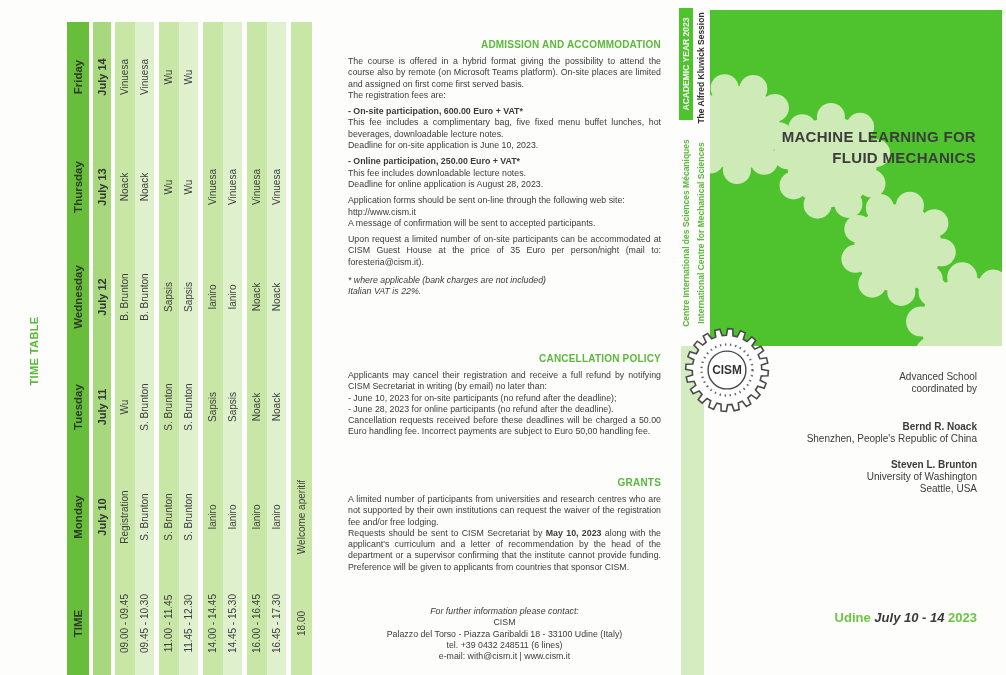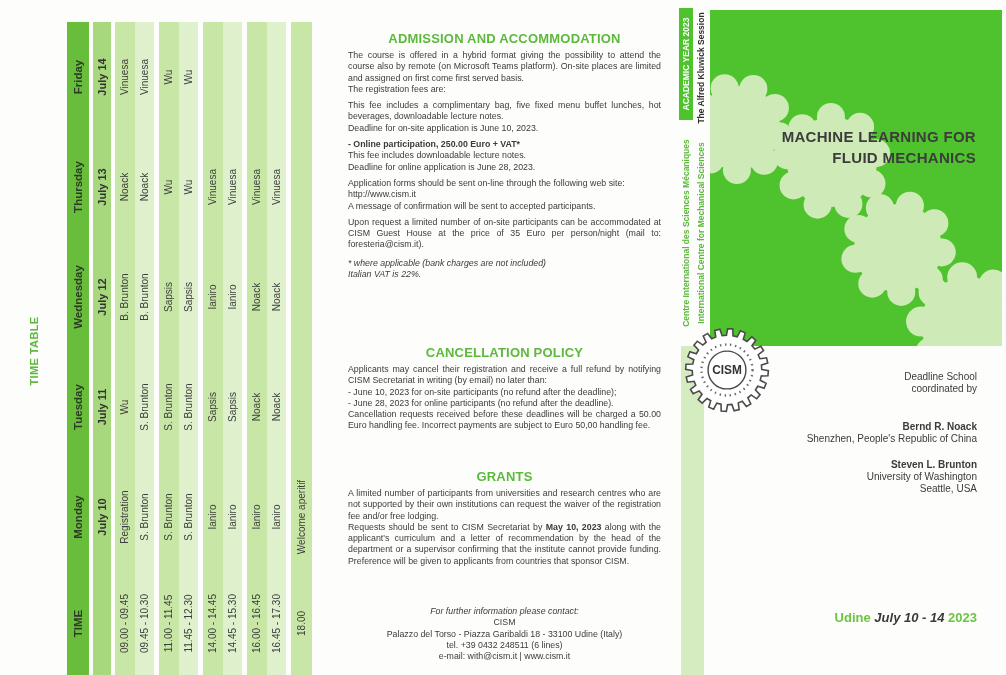--- a/index.html
+++ b/index.html
@@ -30,22 +30,22 @@
     flex:0 0 auto;display:flex;align-items:center;justify-content:center;
     white-space:nowrap;overflow:visible;
   }
   .tt-head .tt-cell{font-weight:bold;font-size:11.5px;color:#2e3b26;}
   .tt-date .tt-cell{font-weight:bold;font-size:11px;color:#333;}
   .tt-slot .tt-cell{font-size:10px;color:#3d3d3d;}
   
   #info-panel{position:absolute;left:348px;top:22px;width:313px;height:653px;
     font-size:8.8px;line-height:11.3px;text-align:justify;color:#3b3b3b;}
   .sec{position:absolute;left:0;width:313px;}
-  .sec h2{margin:10px 0 5px 0;font-size:13px;line-height:13px;color:#5cb93c;
-    font-weight:bold;letter-spacing:.2px;text-align:center;}
+  .sec h2{margin:16px 0 5px 0;font-size:10px;line-height:13px;color:#5cb93c;
+    font-weight:bold;letter-spacing:.2px;text-align:right;}
   .sec p{margin:0 0 5px 0;}
   .sec .tight{margin:0;}
   .b{font-weight:bold;margin-top:36px;}
   .i{font-style:italic;}
   
   #ay-bar{position:absolute;left:679px;top:8px;width:14px;height:112px;background:#4fc32d;}
   #ay-text{left:679px;top:8px;width:14px;height:112px;}
   #ay-text>.rot{width:112px;height:14px;transform:rotate(-90deg) translateX(-112px);
     color:#fff;font-weight:bold;font-size:8.5px;}
   #session-text{left:694px;top:8px;width:14px;height:120px;}
@@ -177,25 +177,26 @@
       </div>
     </div>
 </div>
 
 <div id="info-panel">
 
   <div class="sec" style="top:0;">
     <h2>ADMISSION AND ACCOMMODATION</h2>
     <p class="tight">The course is offered in a hybrid format giving the possibility to attend the course also by remote (on Microsoft Teams platform). On-site places are limited and assigned on first come first served basis.</p>
     <p>The registration fees are:</p>
+    <p class="b tight">- On-site participation, 600.00 Euro + VAT*</p>
     <p class="tight">This fee includes a complimentary bag, five fixed menu buffet lunches, hot beverages, downloadable lecture notes.</p>
     <p>Deadline for on-site application is June 10, 2023.</p>
     <p class="b tight">- Online participation, 250.00 Euro + VAT*</p>
     <p class="tight">This fee includes downloadable lecture notes.</p>
-    <p>Deadline for online application is June 28, 2023.</p>
+    <p>Deadline for online application is August 28, 2023.</p>
     <p class="tight">Application forms should be sent on-line through the following web site:</p>
     <p class="tight">http://www.cism.it</p>
     <p>A message of confirmation will be sent to accepted participants.</p>
     <p>Upon request a limited number of on-site participants can be accommodated at CISM Guest House at the price of 35 Euro per person/night (mail to: foresteria@cism.it).</p>
     <p class="i tight" style="margin-top:7px;">* where applicable (bank charges are not included)</p>
     <p class="i tight">Italian VAT is 22%.</p>
   </div>
 
   <div class="sec" style="top:314px;">
     <h2>CANCELLATION POLICY</h2>
@@ -308,21 +309,21 @@
 <svg id="cism-logo" viewBox="0 0 100 100">
   <g id="logo-g">
       <path d="M96.99 50.74 L96.53 56.62 L88.91 56.79 L87.75 61.61 L94.47 65.22 L92.21 70.68 L84.91 68.48 L82.32 72.71 L87.59 78.22 L83.75 82.71 L77.49 78.37 L73.72 81.59 L77.03 88.45 L71.99 91.54 L67.38 85.47 L62.79 87.37 L63.82 94.92 L58.08 96.30 L55.57 89.11 L50.62 89.50 L49.26 96.99 L43.38 96.53 L43.21 88.91 L38.39 87.75 L34.78 94.47 L29.32 92.21 L31.52 84.91 L27.29 82.32 L21.78 87.59 L17.29 83.75 L21.63 77.49 L18.41 73.72 L11.55 77.03 L8.46 71.99 L14.53 67.38 L12.63 62.79 L5.08 63.82 L3.70 58.08 L10.89 55.57 L10.50 50.62 L3.01 49.26 L3.47 43.38 L11.09 43.21 L12.25 38.39 L5.53 34.78 L7.79 29.32 L15.09 31.52 L17.68 27.29 L12.41 21.78 L16.25 17.29 L22.51 21.63 L26.28 18.41 L22.97 11.55 L28.01 8.46 L32.62 14.53 L37.21 12.63 L36.18 5.08 L41.92 3.70 L44.43 10.89 L49.38 10.50 L50.74 3.01 L56.62 3.47 L56.79 11.09 L61.61 12.25 L65.22 5.53 L70.68 7.79 L68.48 15.09 L72.71 17.68 L78.22 12.41 L82.71 16.25 L78.37 22.51 L81.59 26.28 L88.45 22.97 L91.54 28.01 L85.47 32.62 L87.37 37.21 L94.92 36.18 L96.30 41.92 L89.11 44.43 L89.50 49.38 Z" fill="#fff" stroke="#4a4a4a" stroke-width="1.8"></path>
     </g>
   <circle cx="50" cy="50" r="29" fill="none" stroke="#6a6a6a" stroke-width="2.6" stroke-dasharray="1.6 4.2"></circle>
   <circle cx="50" cy="50" r="21.5" fill="#fff" stroke="#4a4a4a" stroke-width="1.6"></circle>
   <text x="50" y="54.5" text-anchor="middle" font-size="13.5" font-weight="bold" fill="#333" font-family="Liberation Sans, sans-serif">CISM</text>
 </svg>
 
 <div id="coord-block">
-  <div>Deadline School</div>
+  <div>Advanced School</div>
   <div>coordinated by</div>
   <div class="coord" style="margin-top:26px;">
     <div class="nm">Bernd R. Noack</div>
     <div>Shenzhen, People's Republic of China</div>
   </div>
   <div class="coord" style="margin-top:14px;">
     <div class="nm">Steven L. Brunton</div>
     <div>University of Washington</div>
     <div>Seattle, USA</div>
   </div>

